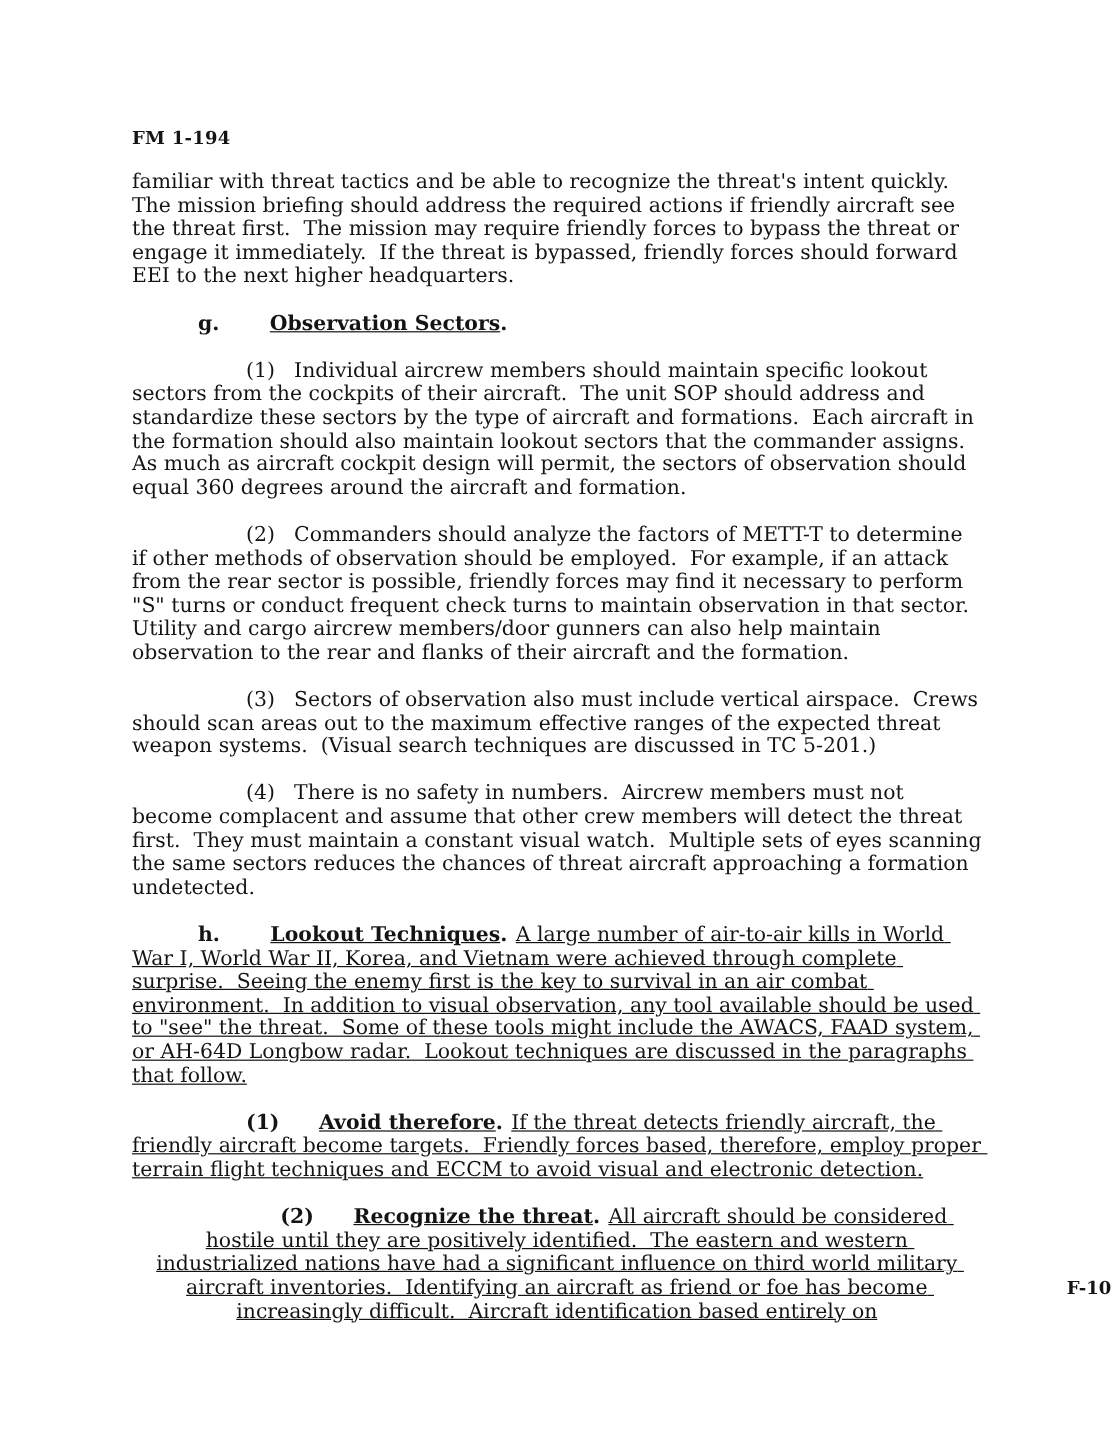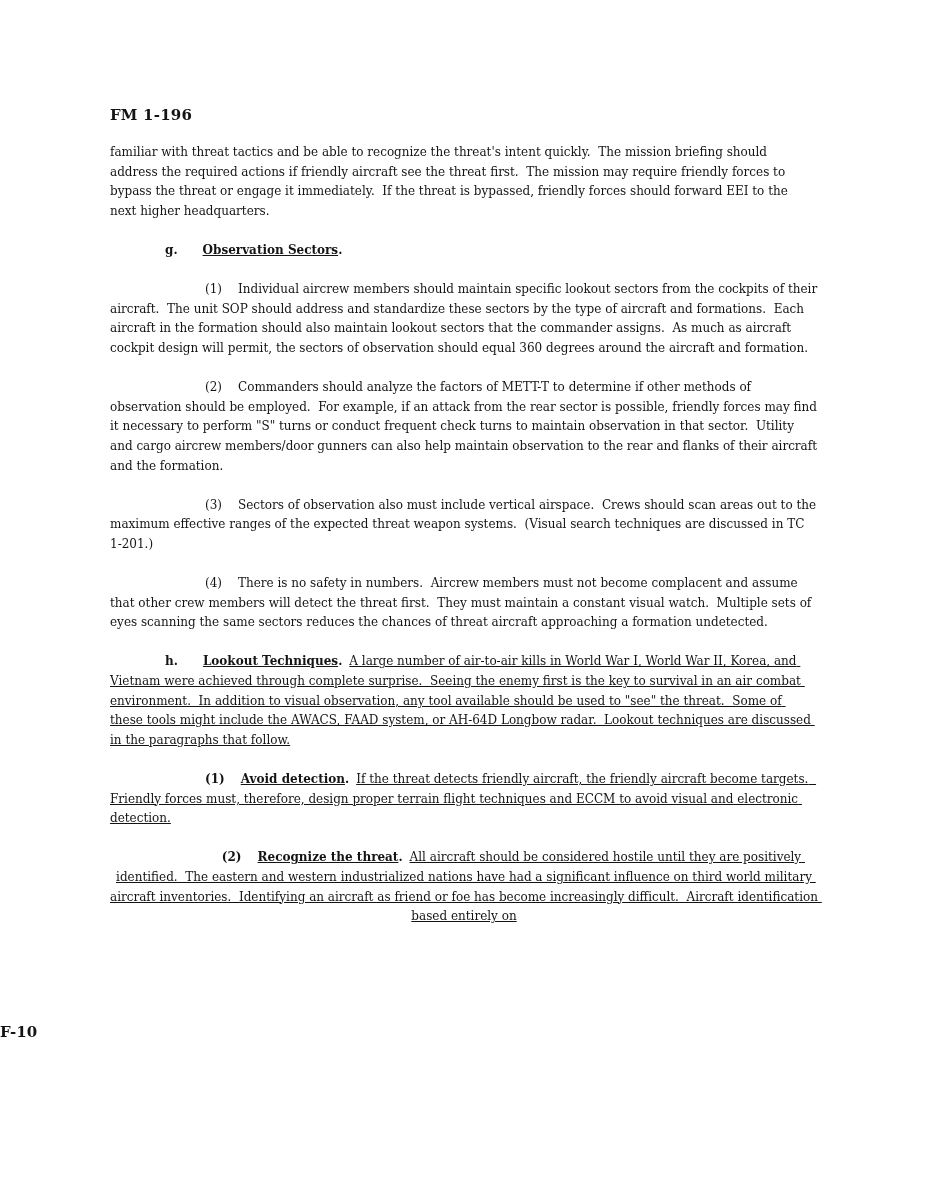--- a/index.html
+++ b/index.html
@@ -22,74 +22,74 @@
     left: 110px;
     font-size: 15px;
     font-weight: bold;
     letter-spacing: 0.2px;
   }
   .content {
     position: absolute;
     top: 143px;
     left: 110px;
     width: 708px;
-    font-size: 12px;
+    font-size: 17px;
     line-height: 19.6px;
     text-align: left;
   }
   .para {
     margin: 0 0 19.6px 0;
   }
   .para:last-child {
     margin-bottom: 0;
     text-align: center;
   }
   .indent-letter { text-indent: 55px; }
   .indent-sub    { text-indent: 95px; }
   .label-letter  { margin-right: 25px; font-weight: bold; }
   .label-num     { margin-right: 16px; }
   .label-num-b   { margin-right: 16px; font-weight: bold; }
   .bold          { font-weight: bold; }
-  .underline     { text-decoration: underline; }
+  .underline     { text-decoration: underline; margin-left: 17px; }
   .t             { white-space: pre-wrap; }
   .lead-gap      { margin-left: 7px; text-decoration: underline; }
   .doc-footer {
     position: absolute;
-    top: 1023px;
+    top: 1064px;
     left: 0;
     width: 926px;
-    text-align: left;
+    text-align: right;
     font-size: 15px;
     font-weight: bold;
   }
 </style>
 </head>
 <body>
 
 <div class="page">
 
-  <div class="doc-header">FM 1-196</div>
+  <div class="doc-header">FM 1-194</div>
 
   <div class="content">
 
     <p class="para"><span class="t">familiar with threat tactics and be able to recognize the threat's intent quickly.  The mission briefing should address the required actions if friendly aircraft see the threat first.  The mission may require friendly forces to bypass the threat or engage it immediately.  If the threat is bypassed, friendly forces should forward EEI to the next higher headquarters.</span></p>
 
     <p class="para indent-letter"><span class="label-letter">g.</span><span class="bold underline">Observation Sectors</span><span class="bold">.</span></p>
 
     <p class="para indent-sub"><span class="label-num">(1)</span><span class="t">Individual aircrew members should maintain specific lookout sectors from the cockpits of their aircraft.  The unit SOP should address and standardize these sectors by the type of aircraft and formations.  Each aircraft in the formation should also maintain lookout sectors that the commander assigns.  As much as aircraft cockpit design will permit, the sectors of observation should equal 360 degrees around the aircraft and formation.</span></p>
 
     <p class="para indent-sub"><span class="label-num">(2)</span><span class="t">Commanders should analyze the factors of METT-T to determine if other methods of observation should be employed.  For example, if an attack from the rear sector is possible, friendly forces may find it necessary to perform "S" turns or conduct frequent check turns to maintain observation in that sector.  Utility and cargo aircrew members/door gunners can also help maintain observation to the rear and flanks of their aircraft and the formation.</span></p>
 
-    <p class="para indent-sub"><span class="label-num">(3)</span><span class="t">Sectors of observation also must include vertical airspace.  Crews should scan areas out to the maximum effective ranges of the expected threat weapon systems.  (Visual search techniques are discussed in TC 1-201.)</span></p>
+    <p class="para indent-sub"><span class="label-num">(3)</span><span class="t">Sectors of observation also must include vertical airspace.  Crews should scan areas out to the maximum effective ranges of the expected threat weapon systems.  (Visual search techniques are discussed in TC 5-201.)</span></p>
 
     <p class="para indent-sub"><span class="label-num">(4)</span><span class="t">There is no safety in numbers.  Aircrew members must not become complacent and assume that other crew members will detect the threat first.  They must maintain a constant visual watch.  Multiple sets of eyes scanning the same sectors reduces the chances of threat aircraft approaching a formation undetected.</span></p>
 
     <p class="para indent-letter"><span class="label-letter">h.</span><span class="bold underline">Lookout Techniques</span><span class="bold">.</span><span class="t lead-gap">A large number of air-to-air kills in World War I, World War II, Korea, and Vietnam were achieved through complete surprise.  Seeing the enemy first is the key to survival in an air combat environment.  In addition to visual observation, any tool available should be used to "see" the threat.  Some of these tools might include the AWACS, FAAD system, or AH-64D Longbow radar.  Lookout techniques are discussed in the paragraphs that follow.</span></p>
 
-    <p class="para indent-sub"><span class="label-num-b">(1)</span><span class="bold underline">Avoid detection</span><span class="bold">.</span><span class="t lead-gap">If the threat detects friendly aircraft, the friendly aircraft become targets.  Friendly forces must, therefore, design proper terrain flight techniques and ECCM to avoid visual and electronic detection.</span></p>
+    <p class="para indent-sub"><span class="label-num-b">(1)</span><span class="bold underline">Avoid therefore</span><span class="bold">.</span><span class="t lead-gap">If the threat detects friendly aircraft, the friendly aircraft become targets.  Friendly forces based, therefore, employ proper terrain flight techniques and ECCM to avoid visual and electronic detection.</span></p>
 
     <p class="para indent-sub"><span class="label-num-b">(2)</span><span class="bold underline">Recognize the threat</span><span class="bold">.</span><span class="t lead-gap">All aircraft should be considered hostile until they are positively identified.  The eastern and western industrialized nations have had a significant influence on third world military aircraft inventories.  Identifying an aircraft as friend or foe has become increasingly difficult.  Aircraft identification based entirely on</span></p>
 
   </div>
 
   <div class="doc-footer">F-10</div>
 
 </div>
 
 </body></html>

